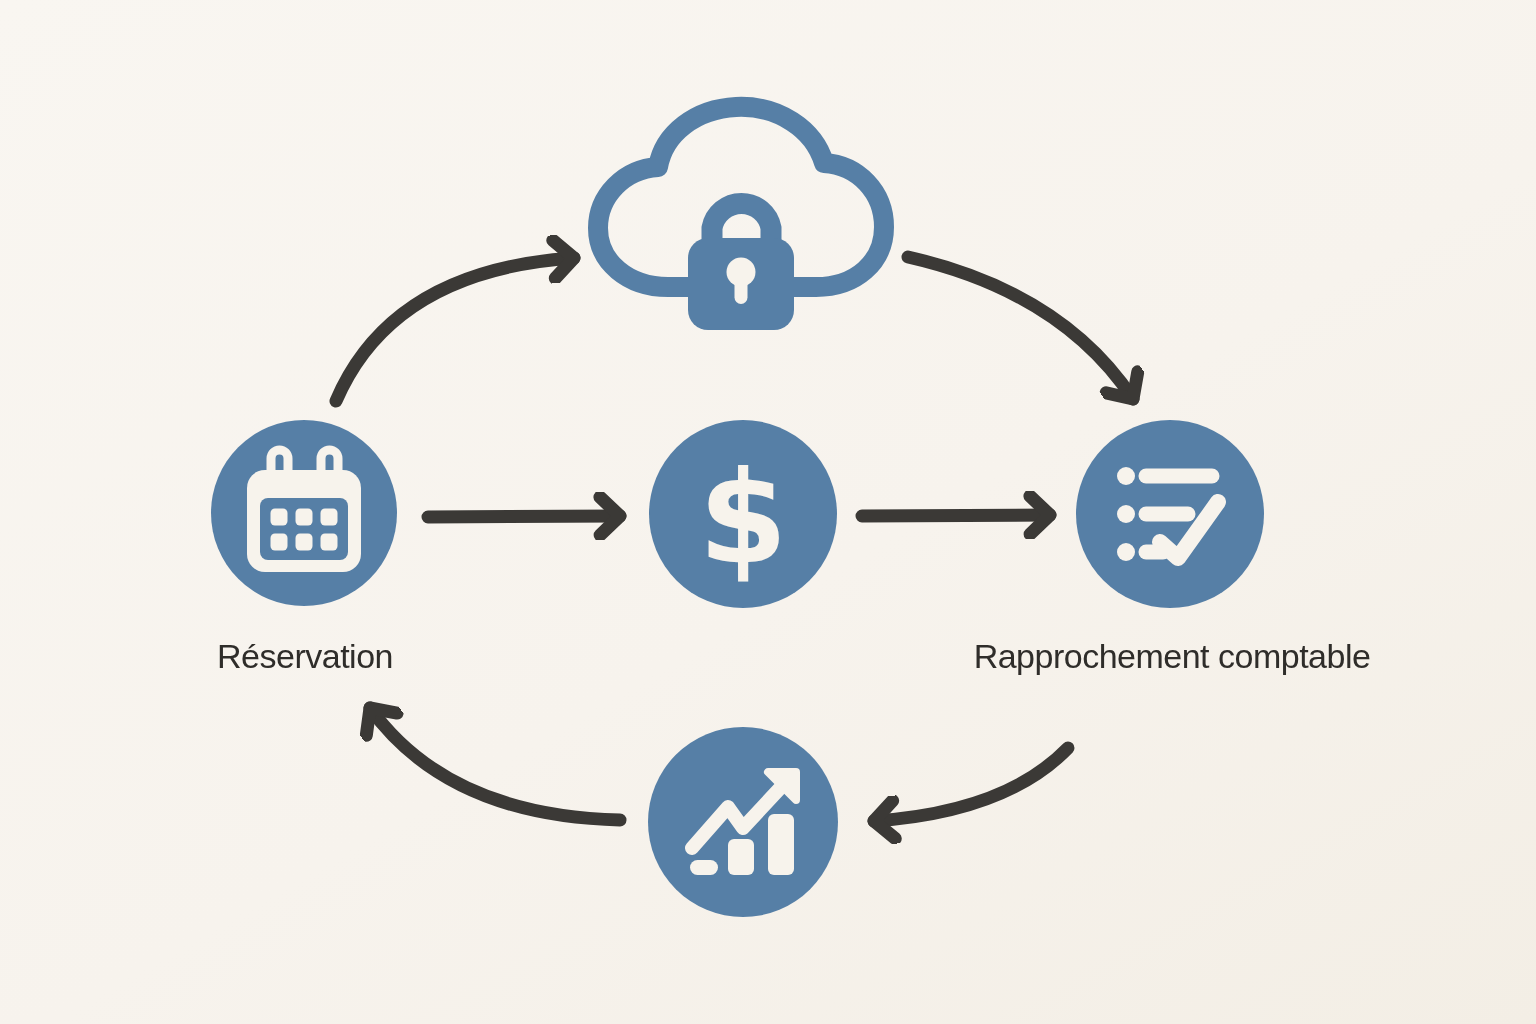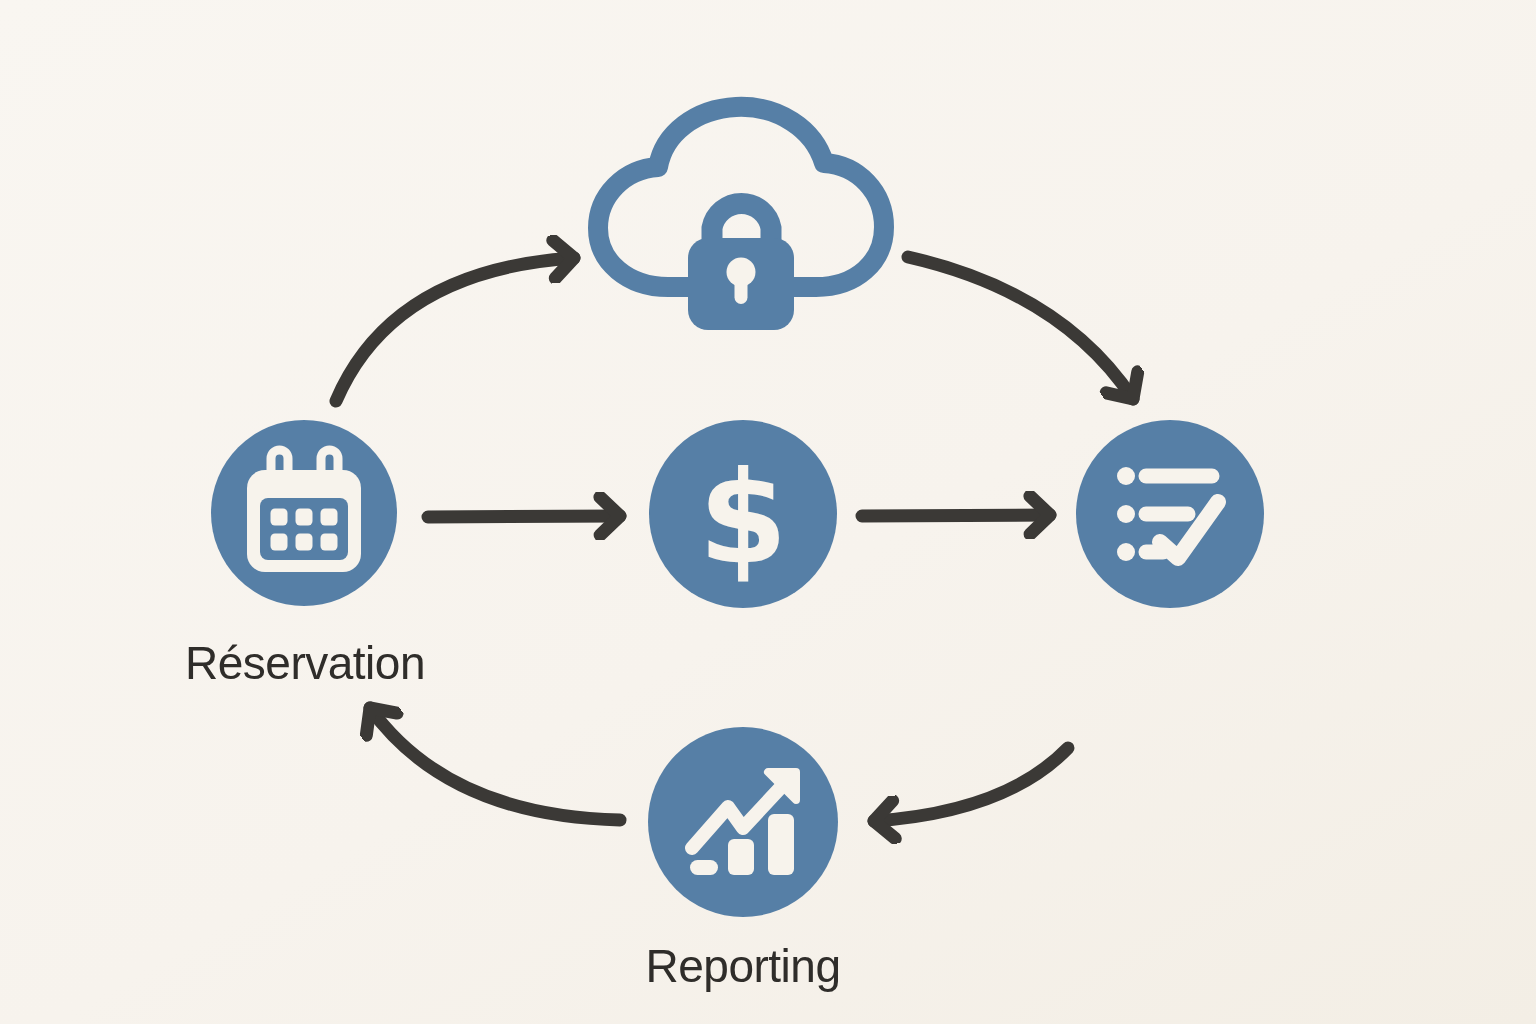--- a/index.html
+++ b/index.html
@@ -15,21 +15,21 @@
     position: absolute;
     left: 0; top: 0;
     width: 1536px; height: 1024px;
     display: block;
   }
   .node-label {
     position: absolute;
     transform: translateX(-50%);
     text-align: center;
     color: #2f2d2a;
-    font-size: 46px;
+    font-size: 34px;
     font-weight: 500;
     letter-spacing: -0.5px;
     line-height: 1.16;
     white-space: pre-line;
   }
   .label-wrap { width: 420px; }
   .dollar-glyph {
     font-family: "DejaVu Sans", sans-serif;
     font-weight: bold;
     font-size: 128px;
@@ -109,16 +109,16 @@
         <rect x="768" y="814" width="26" height="61" rx="6" fill="#f7f3ec"></rect>
         <polyline points="692,848 728,807 743,828 783,785" fill="none" stroke="#f7f3ec" stroke-width="14" stroke-linecap="round" stroke-linejoin="round"></polyline>
         <polygon points="768,772 796,772 796,800" fill="#f7f3ec" stroke="#f7f3ec" stroke-width="8" stroke-linejoin="round"></polygon>
       </g>
     </g>
   </svg>
 
   <div class="node-label" style="left:305px; top:637px;">Réservation</div>
 
 
+  <div class="node-label label-wrap" style="left:1172px; top:637px;">Rapprochement comptable</div>
 
-  <div class="node-label" style="left:743px; top:940px;">Reporting</div>
 
 </div>
 
 </body></html>

